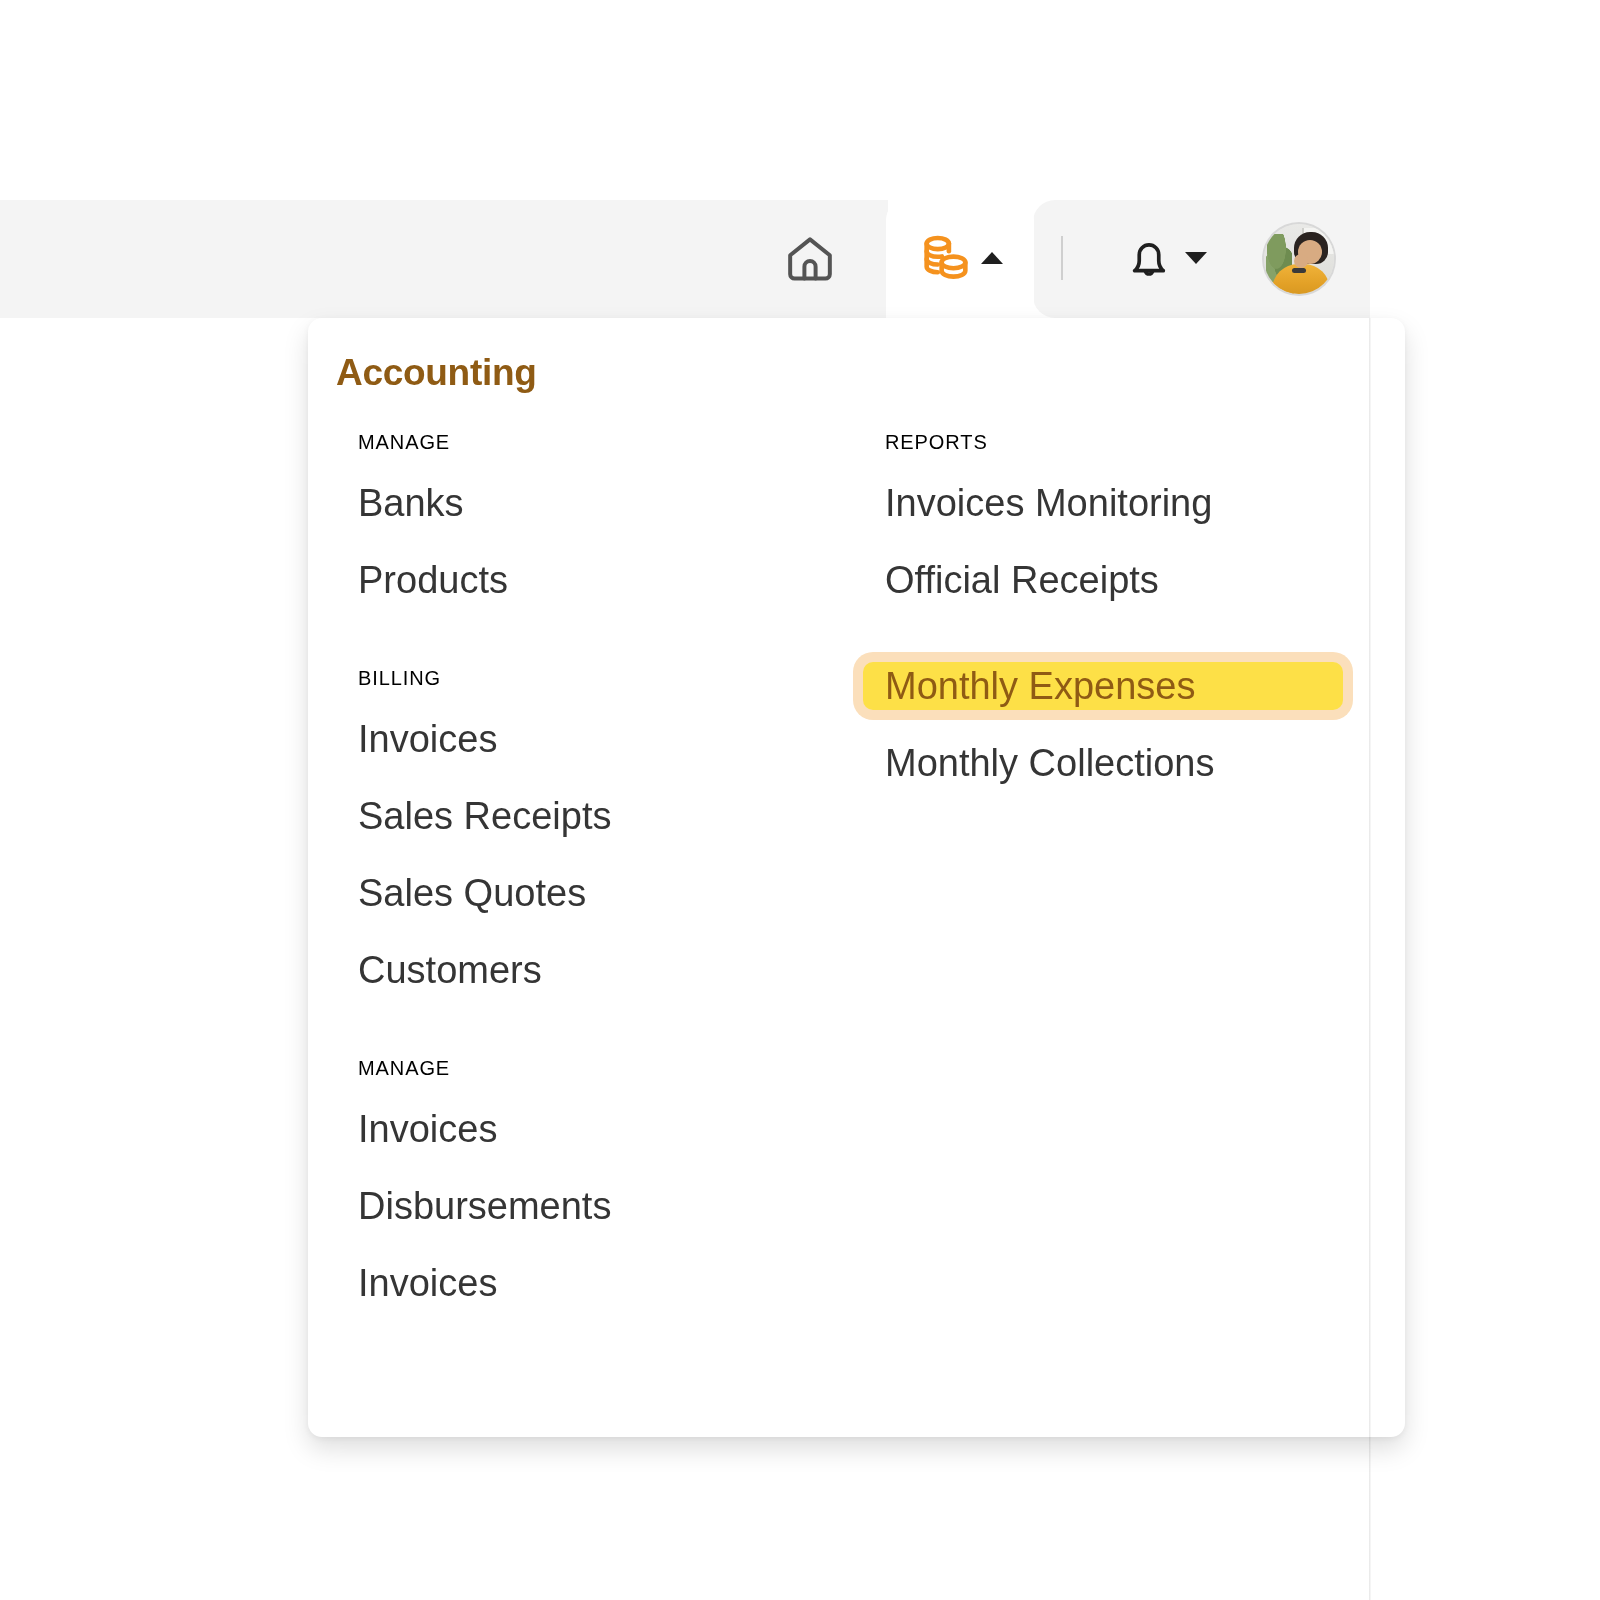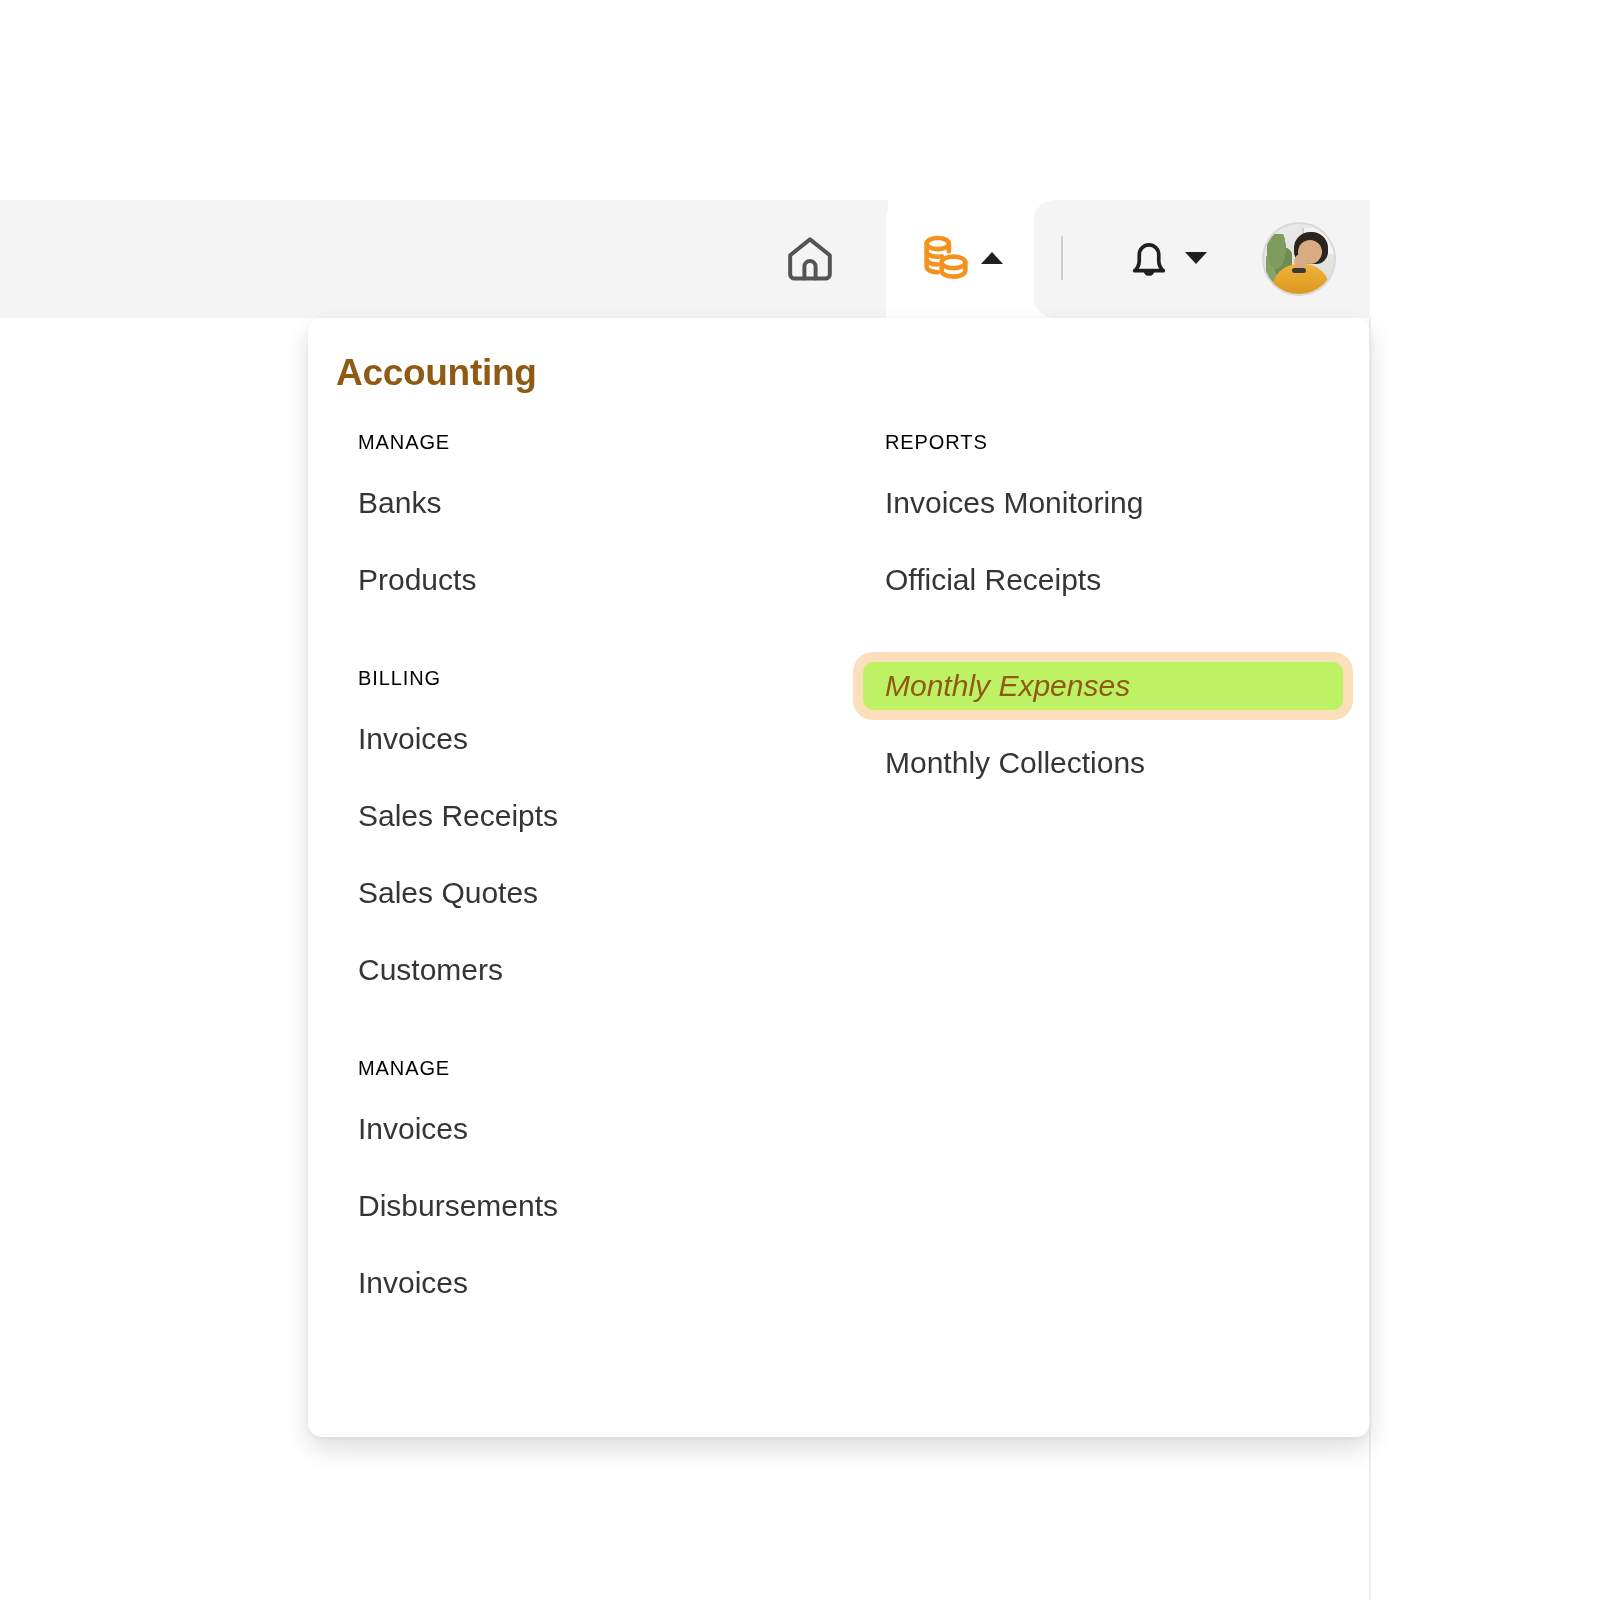--- a/index.html
+++ b/index.html
@@ -160,20 +160,21 @@
   
   .panel {
     position: absolute;
     left: 308px;
     top: 318px;
     width: 1062px;
     height: 1119px;
     background: #ffffff;
     border-radius: 14px;
     box-shadow: 0 12px 26px rgba(0,0,0,0.13), 0 2px 6px rgba(0,0,0,0.05);
+    padding-left: 35px;
   }
 
   .panel-title {
     position: absolute;
     left: 28px;
     top: 34px;
     font-size: 37px;
     font-weight: 700;
     letter-spacing: -0.3px;
     color: #8f5b14;
@@ -193,34 +194,33 @@
     font-weight: 400;
     letter-spacing: 0.9px;
     color: #000000;
     padding: 0 22px;
     height: 32px;
     line-height: 32px;
   }
 
   .menu-item {
     display: block;
-    font-size: 30px;
+    font-size: 38px;
     font-weight: 400;
     color: #353535;
     padding: 0 22px;
     height: 48px;
     line-height: 48px;
     border-radius: 10px;
     white-space: nowrap;
   }
   .menu-item.selected {
     color: #8f5b14;
-    background: #bef264;
+    background: #fde047;
     box-shadow: 0 0 0 10px #fbdfbb;
-    font-style: italic;
   }
 
   .spacer-sm { height: 29px; }
   .spacer-grp { height: 58px; }
   .spacer-title { height: 21px; }
 
   
   svg { display: block; }
 </style>
 </head>

